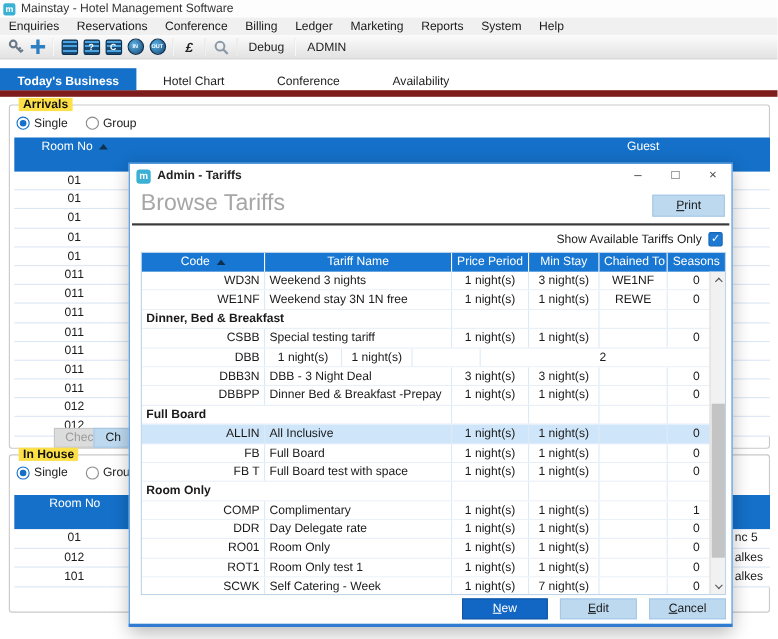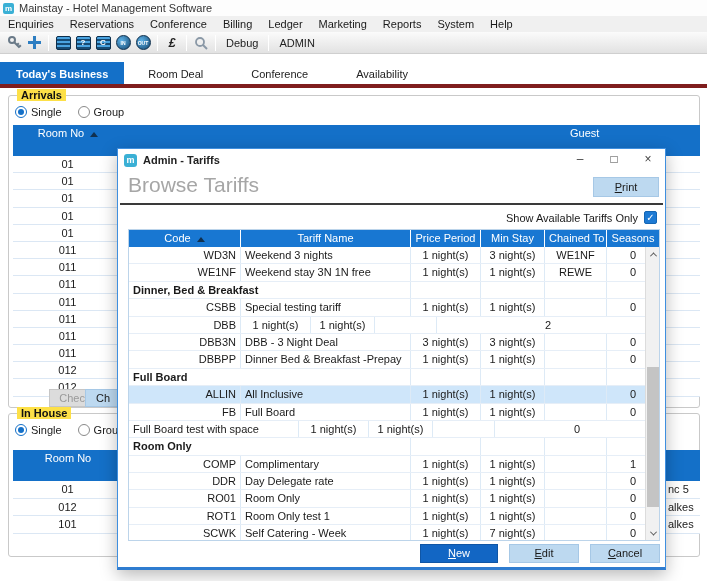--- a/index.html
+++ b/index.html
@@ -26,21 +26,21 @@
   .ic-sq { width:15px; height:14px; background:#164a73; border:1px solid #0d2f4d; border-radius:2px;
            color:#fff; font-size:8px; font-weight:bold; text-align:center; line-height:12px;
            background-image:repeating-linear-gradient(#4aa3e0 0 2px, transparent 2px 4px); }
   .ic-cir { width:15px; height:15px; border-radius:50%; background:radial-gradient(circle at 35% 35%, #5db2e8, #14466e);
             border:1px solid #0d2f4d; color:#fff; font-size:5px; font-weight:bold;
             display:flex; align-items:center; justify-content:center; }
   .ic-pound { font-size:12px; font-weight:bold; color:#222; font-style:italic; }
   .tb-text { padding:0 6px; color:#222; }
 
   .tabstrip { position:absolute; left:0; top:62px; width:707px; height:26px;
-              border-bottom:4px solid #7f1d1d; display:flex;text-align:right; }
+              border-bottom:6px solid #7f1d1d; display:flex;text-align:right; }
   .tab { padding:0 24px; line-height:24px; color:#222; cursor:default; }
   .tab.active { background:#1470c8; color:#fff; font-weight:bold; padding:0 16px; }
 
   
   .groupbox { position:absolute; border:1px solid #c9c9c9; border-radius:3px; background:transparent; }
   .gb-label { position:absolute; top:-7px; left:8px; background:#fde047; padding:0 4px; font-weight:bold; color:#111; }
   .radio-row { position:absolute; display:flex; align-items:center; gap:16px; }
   .radio { display:flex; align-items:center; gap:4px; }
   .rdot { width:12px; height:12px; border-radius:50%; border:1px solid #8a8a8a; background:#fff; position:relative; }
   .rdot.sel { border:1px solid #1470c8; }
@@ -173,21 +173,21 @@
       </svg>
     </span>
     <span class="tb-sep"></span>
     <span class="tb-text">Debug</span>
     <span class="tb-sep"></span>
     <span class="tb-text">ADMIN</span>
   </div>
 
 <div class="tabstrip" id="tabstrip">
     <span class="tab active">Today's Business</span>
-    <span class="tab">Room Deal</span>
+    <span class="tab">Hotel Chart</span>
     <span class="tab">Conference</span>
     <span class="tab">Availability</span>
   </div>
 
 <div class="groupbox" style="left:8px; top:95px; width:692px; height:313px;">
   <span class="gb-label">Arrivals</span>
   <div class="radio-row" style="left:6px; top:10px;">
     <span class="radio">
       <span class="rdot sel"></span>
       <span>Single</span>
@@ -405,20 +405,21 @@
         </div>
         <div class="drow">
           <span class="dcell c-code">FB</span>
           <span class="dcell c-name">Full Board</span>
           <span class="dcell c-pp">1 night(s)</span>
           <span class="dcell c-ms">1 night(s)</span>
           <span class="dcell c-ct"></span>
           <span class="dcell c-se">0</span>
         </div>
         <div class="drow">
+          <span class="dcell c-code">FB T</span>
           <span class="dcell c-name">Full Board test with space</span>
           <span class="dcell c-pp">1 night(s)</span>
           <span class="dcell c-ms">1 night(s)</span>
           <span class="dcell c-ct"></span>
           <span class="dcell c-se">0</span>
         </div>
         <div class="drow">
           <span class="dcell c-grp">Room Only</span>
           <span class="dcell c-pp"></span>
           <span class="dcell c-ms"></span>

